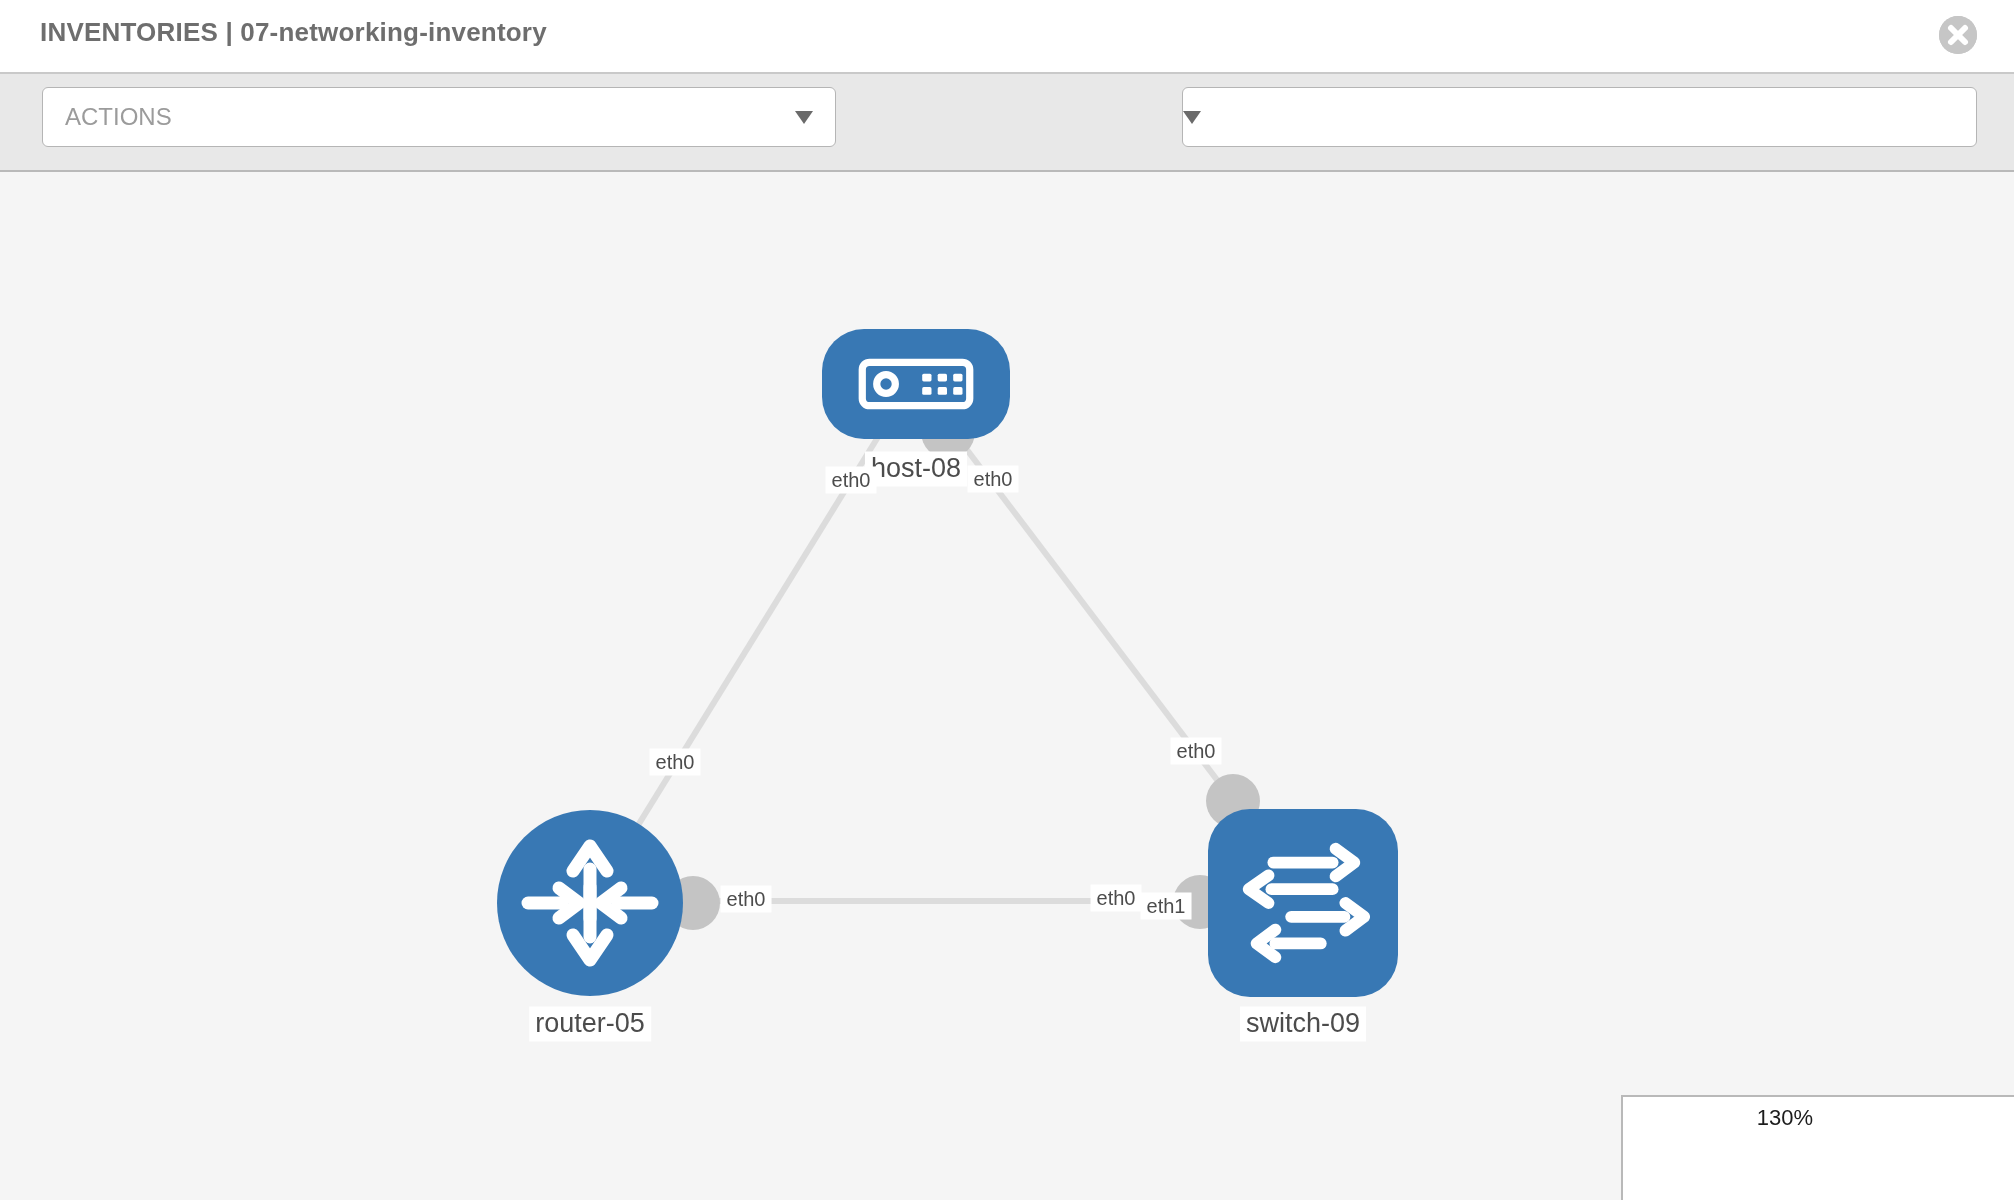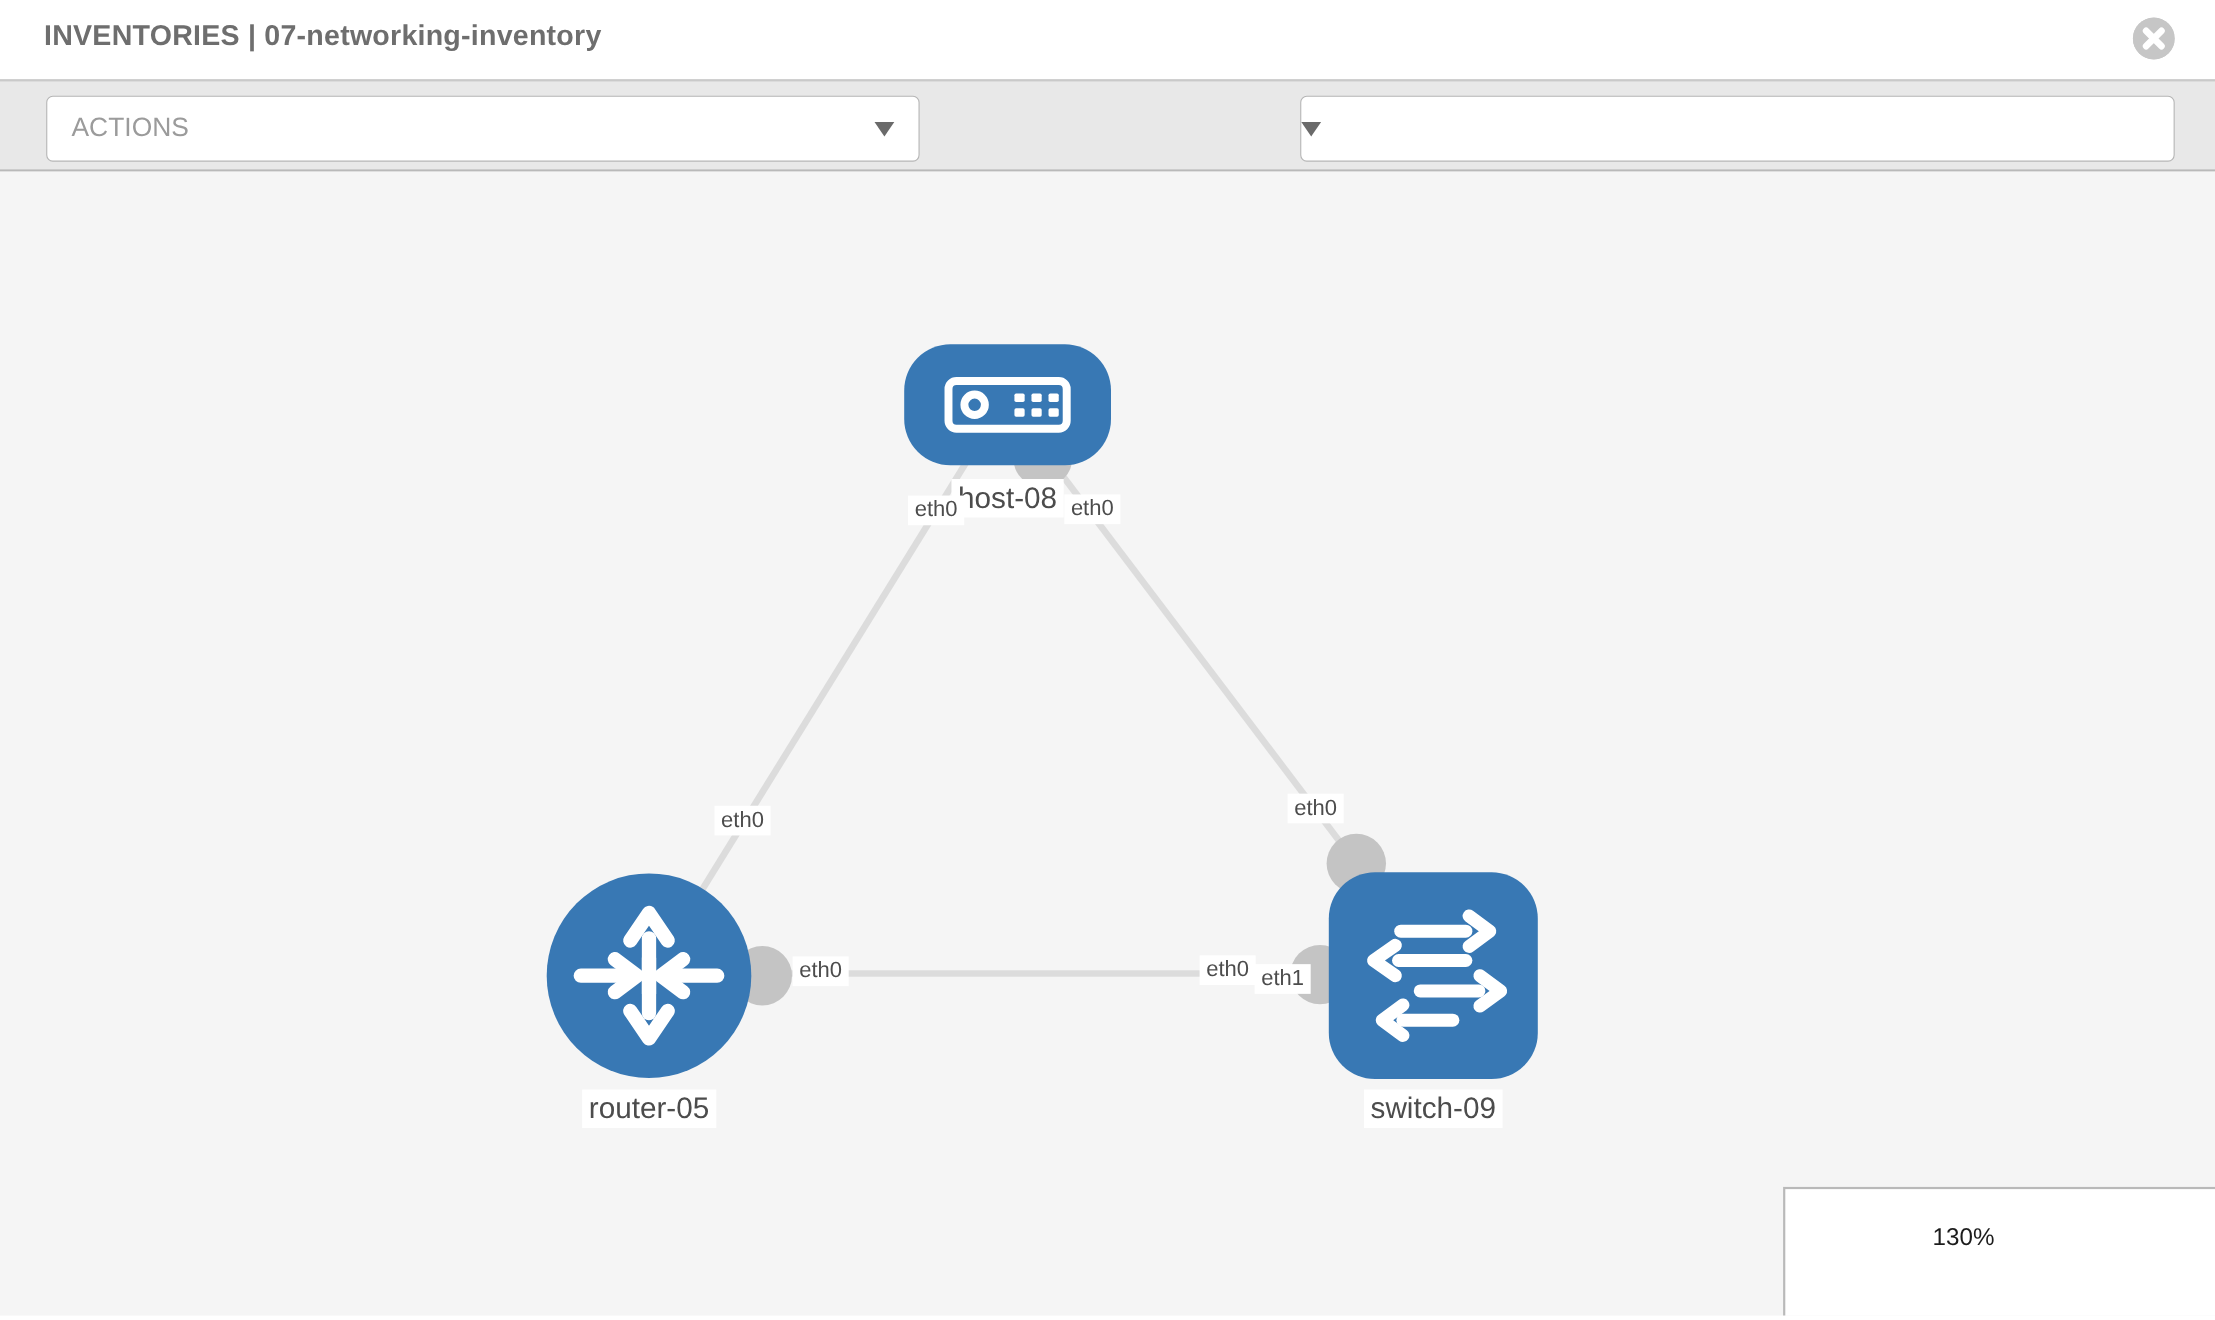--- a/index.html
+++ b/index.html
@@ -8,21 +8,21 @@
 
   
   .header { position:relative; width:2014px; height:72px; background:#ffffff; }
   .header-title { position:absolute; left:40px; top:17px; font-size:26px; font-weight:700;
                   color:#6e6e6e; letter-spacing:0.2px; }
   .close-btn { position:absolute; left:1939px; top:16px; width:38px; height:38px;
                border-radius:50%; background:#c6c6c6; cursor:pointer;
                display:flex; align-items:center; justify-content:center; }
 
   
-  .toolbar { position:relative; width:2014px; height:84px; background:#e8e8e8;
+  .toolbar { position:relative; width:2014px; height:100px; background:#e8e8e8;
              border-top:2px solid #c9c9c9; border-bottom:2px solid #b9b9b9; }
   .combo { position:absolute; top:13px; height:60px; background:#ffffff;
            border:1px solid #b5b5b5; border-radius:6px; display:flex;
            align-items:center; cursor:pointer; }
   .combo-actions { left:42px; width:794px; }
   .combo-search  { left:1182px; width:795px; }
   .combo-text { padding-left:22px; font-size:24px; color:#9b9b9b; flex:1;
                 border:none; outline:none; background:transparent;
                 font-family:"Liberation Sans", sans-serif; }
   .combo-search input::placeholder { color:#9b9b9b; opacity:1; }
@@ -45,21 +45,21 @@
   .chip { position:absolute; z-index:3; transform:translate(-50%,-50%);
           background:#ffffff; color:#4c4c4c; white-space:nowrap;
           padding:2px 6px; line-height:1.15;text-align:center; }
   .chip.name { font-size:27px; }
   .chip.iface { font-size:20px; }
 
   
   .zoom-panel { position:absolute; left:1621px; top:923px; width:420px; height:150px;
                 background:#ffffff; border:2px solid #b9b9b9; z-index:4; }
   .zoom-value { position:absolute; left:0; top:10px; width:328px; text-align:center;
-                font-size:22px; color:#1c1c1c;margin-top:23px; }
+                font-size:22px; color:#1c1c1c; }
 </style>
 </head>
 <body>
 
 <div class="header">
   <div class="header-title">INVENTORIES | 07-networking-inventory</div>
   <div class="close-btn">
     <svg width="38" height="38" viewBox="0 0 38 38">
       <circle cx="19" cy="19" r="19" fill="#c6c6c6"></circle>
       <line x1="12" y1="12" x2="26" y2="26" stroke="#ffffff" stroke-width="6" stroke-linecap="round"></line>

